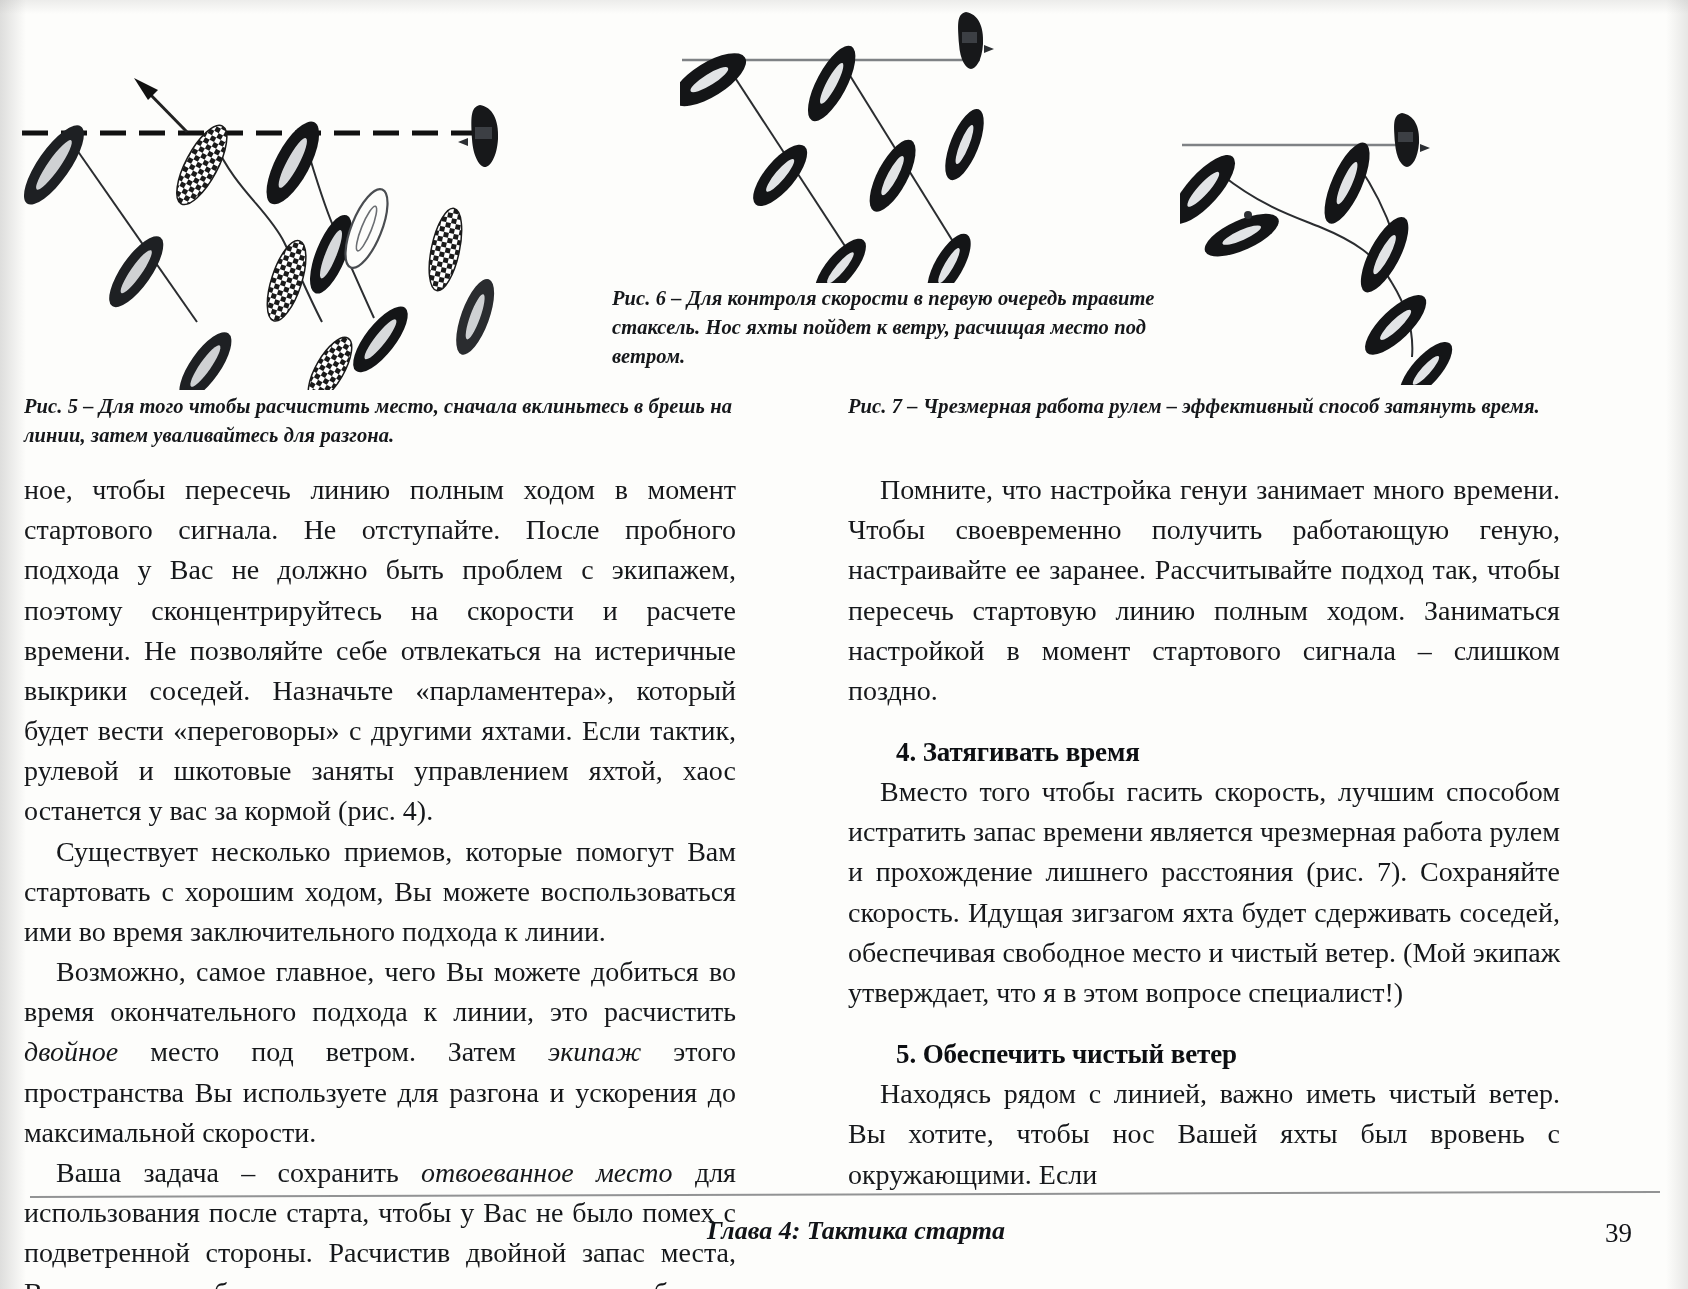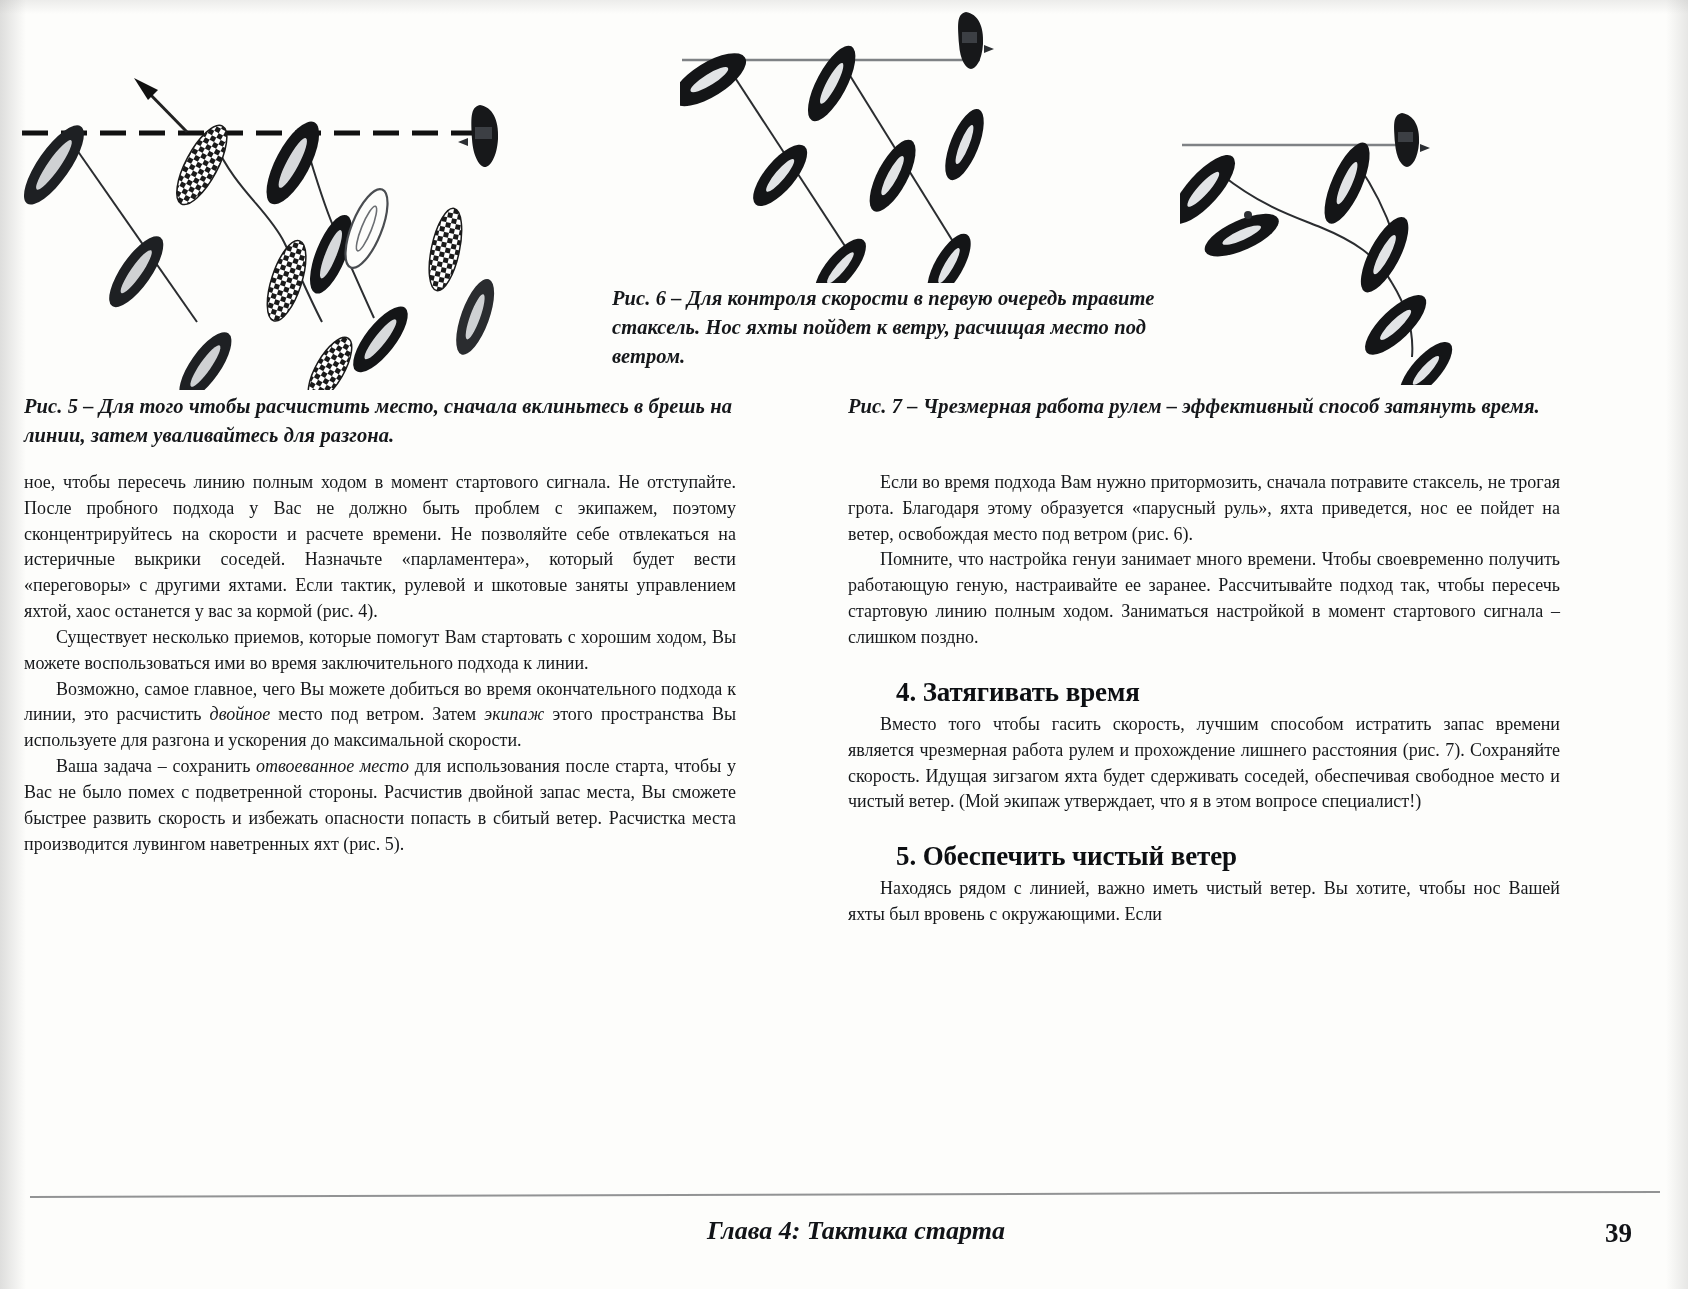--- a/index.html
+++ b/index.html
@@ -82,21 +82,21 @@
     margin: 26px 0 4px 0;
     padding: 0;
     color: #0d0f12;
     letter-spacing: -0.1px;
   }
   h2.section-heading.centered { text-align: center; }
   h2.section-heading.indented { margin-left: 48px; }
 
   p.body-par {
     font-family: "Liberation Serif", serif;
-    font-size: 18px;
+    font-size: 28px;
     line-height: 1.435;
     margin: 0;
     padding: 0;
     text-align: justify;
     text-justify: inter-word;
     color: #16181b;
     hyphens: manual;
   }
   p.body-par.indent { text-indent: 32px; }
   p.body-par em { font-style: italic; }
@@ -123,21 +123,21 @@
     font-weight: bold;
     font-size: 26px;
     color: #111317;
     margin-left: 24px;
   }
   #footer-page {
     position: absolute;
     right: 56px;
     top: 1218px;
     font-family: "Liberation Serif", serif;
-    font-weight: bold;
+    font-weight: normal;
     font-size: 27px;
     color: #111317;
   }
 </style>
 </head>
 <body>
 
 <div class="page">
 
   <div class="fig" id="fig5-art">
@@ -327,21 +327,20 @@
 
 
     <p class="body-par indent"><span>Возможно, самое главное, чего Вы можете добиться во время окончательного подхода к линии, это расчистить </span><em>двойное</em><span> место под ветром. Затем </span><em>экипаж</em><span> этого пространства Вы используете для разгона и ускорения до максимальной скорости.</span></p>
 
     <p class="body-par indent"><span>Ваша задача – сохранить </span><em>отвоеванное место</em><span> для использования после старта, чтобы у Вас не было помех с подветренной стороны. Расчистив двойной запас места, Вы сможете быстрее развить скорость и избежать опасности попасть в сбитый ветер. Расчистка места производится лувингом наветренных яхт (рис. 5).</span></p>
   </div>
 
   <div class="column" id="col-right">
 
 
-    <p class="body-par indent">Если во время подхода Вам нужно притормозить, сначала потравите стаксель, не трогая грота. Благодаря этому образуется «парусный руль», яхта приведется, нос ее пойдет на ветер, освобождая место под ветром (рис. 6).</p>
 
     <p class="body-par indent">Помните, что настройка генуи занимает много времени. Чтобы своевременно получить работающую геную, настраивайте ее заранее. Рассчитывайте подход так, чтобы пересечь стартовую линию полным ходом. Заниматься настройкой в момент стартового сигнала – слишком поздно.</p>
 
     <h2 class="section-heading indented">4. Затягивать время</h2>
 
     <p class="body-par indent">Вместо того чтобы гасить скорость, лучшим способом истратить запас времени является чрезмерная работа рулем и прохождение лишнего расстояния (рис. 7). Сохраняйте скорость. Идущая зигзагом яхта будет сдерживать соседей, обеспечивая свободное место и чистый ветер. (Мой экипаж утверждает, что я в этом вопросе специалист!)</p>
 
     <h2 class="section-heading indented">5. Обеспечить чистый ветер</h2>
 
     <p class="body-par indent">Находясь рядом с линией, важно иметь чистый ветер. Вы хотите, чтобы нос Вашей яхты был вровень с окружающими. Если</p>

